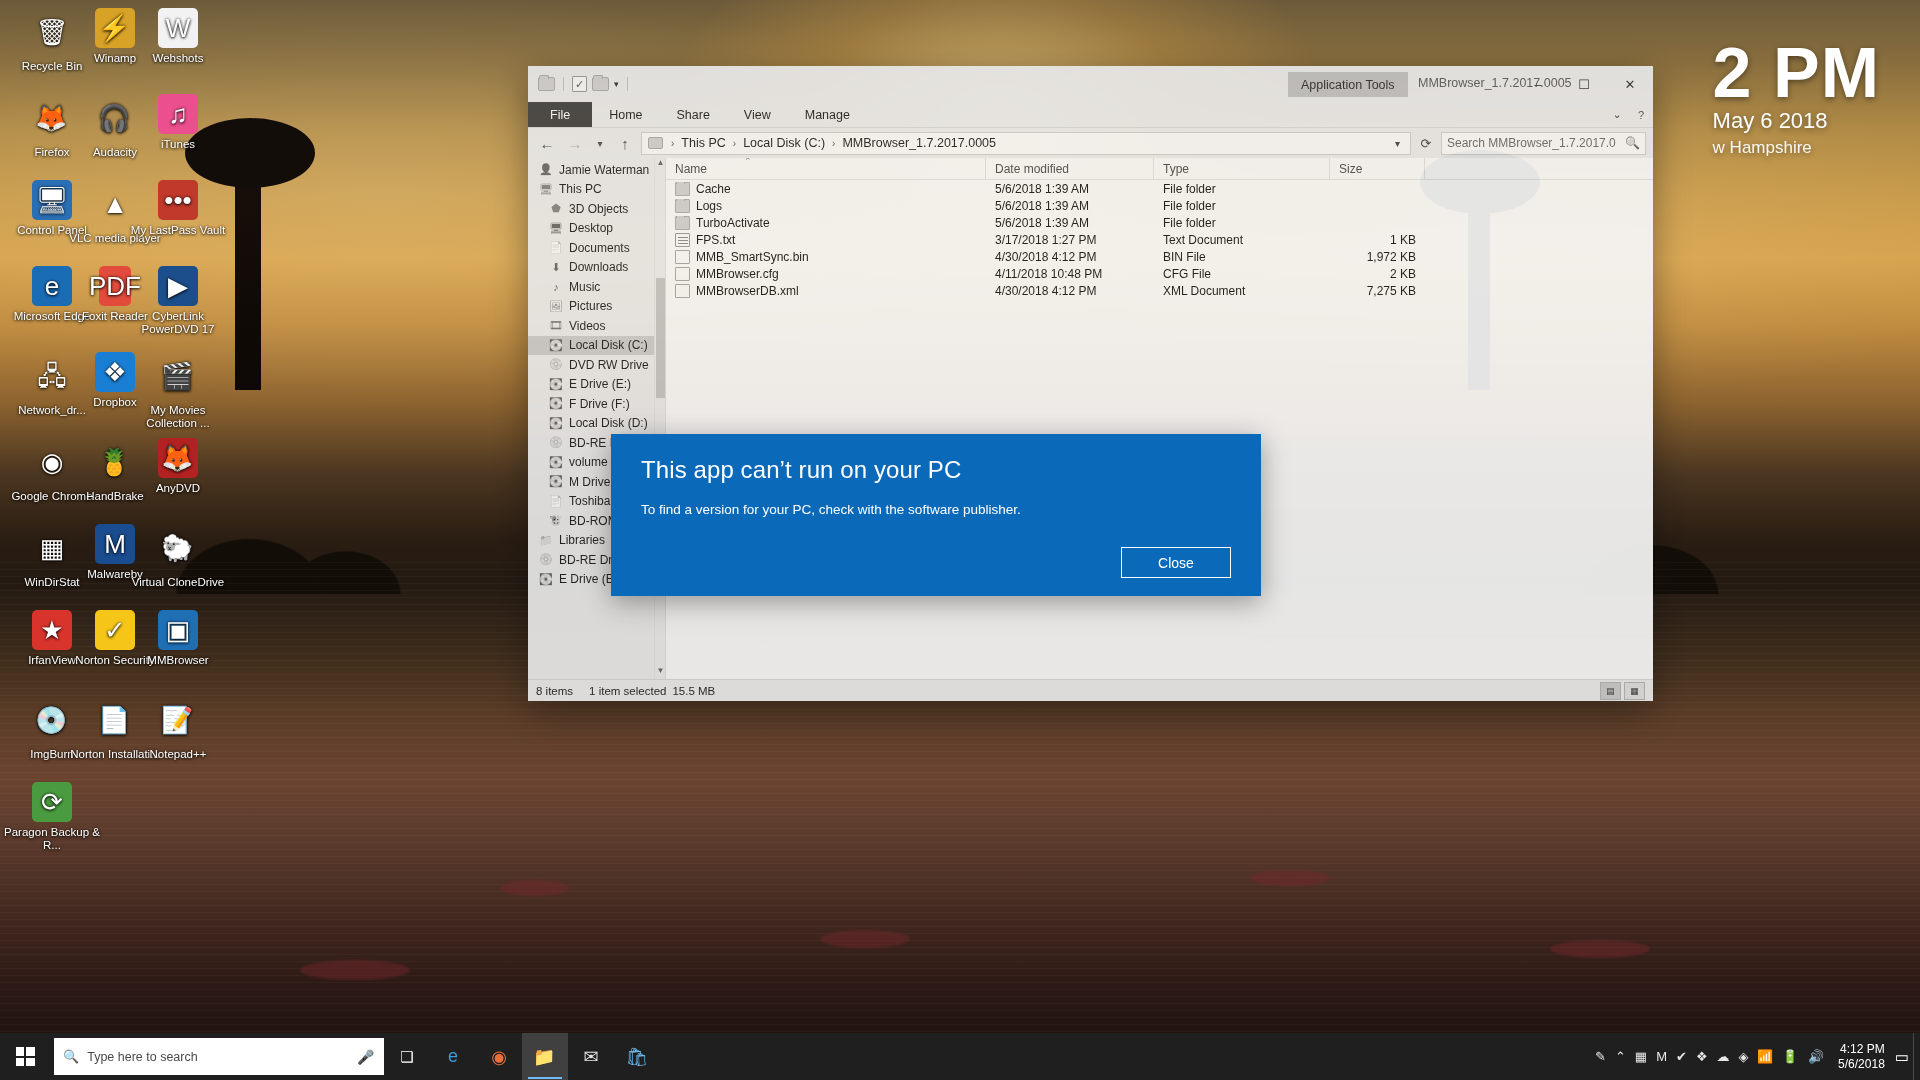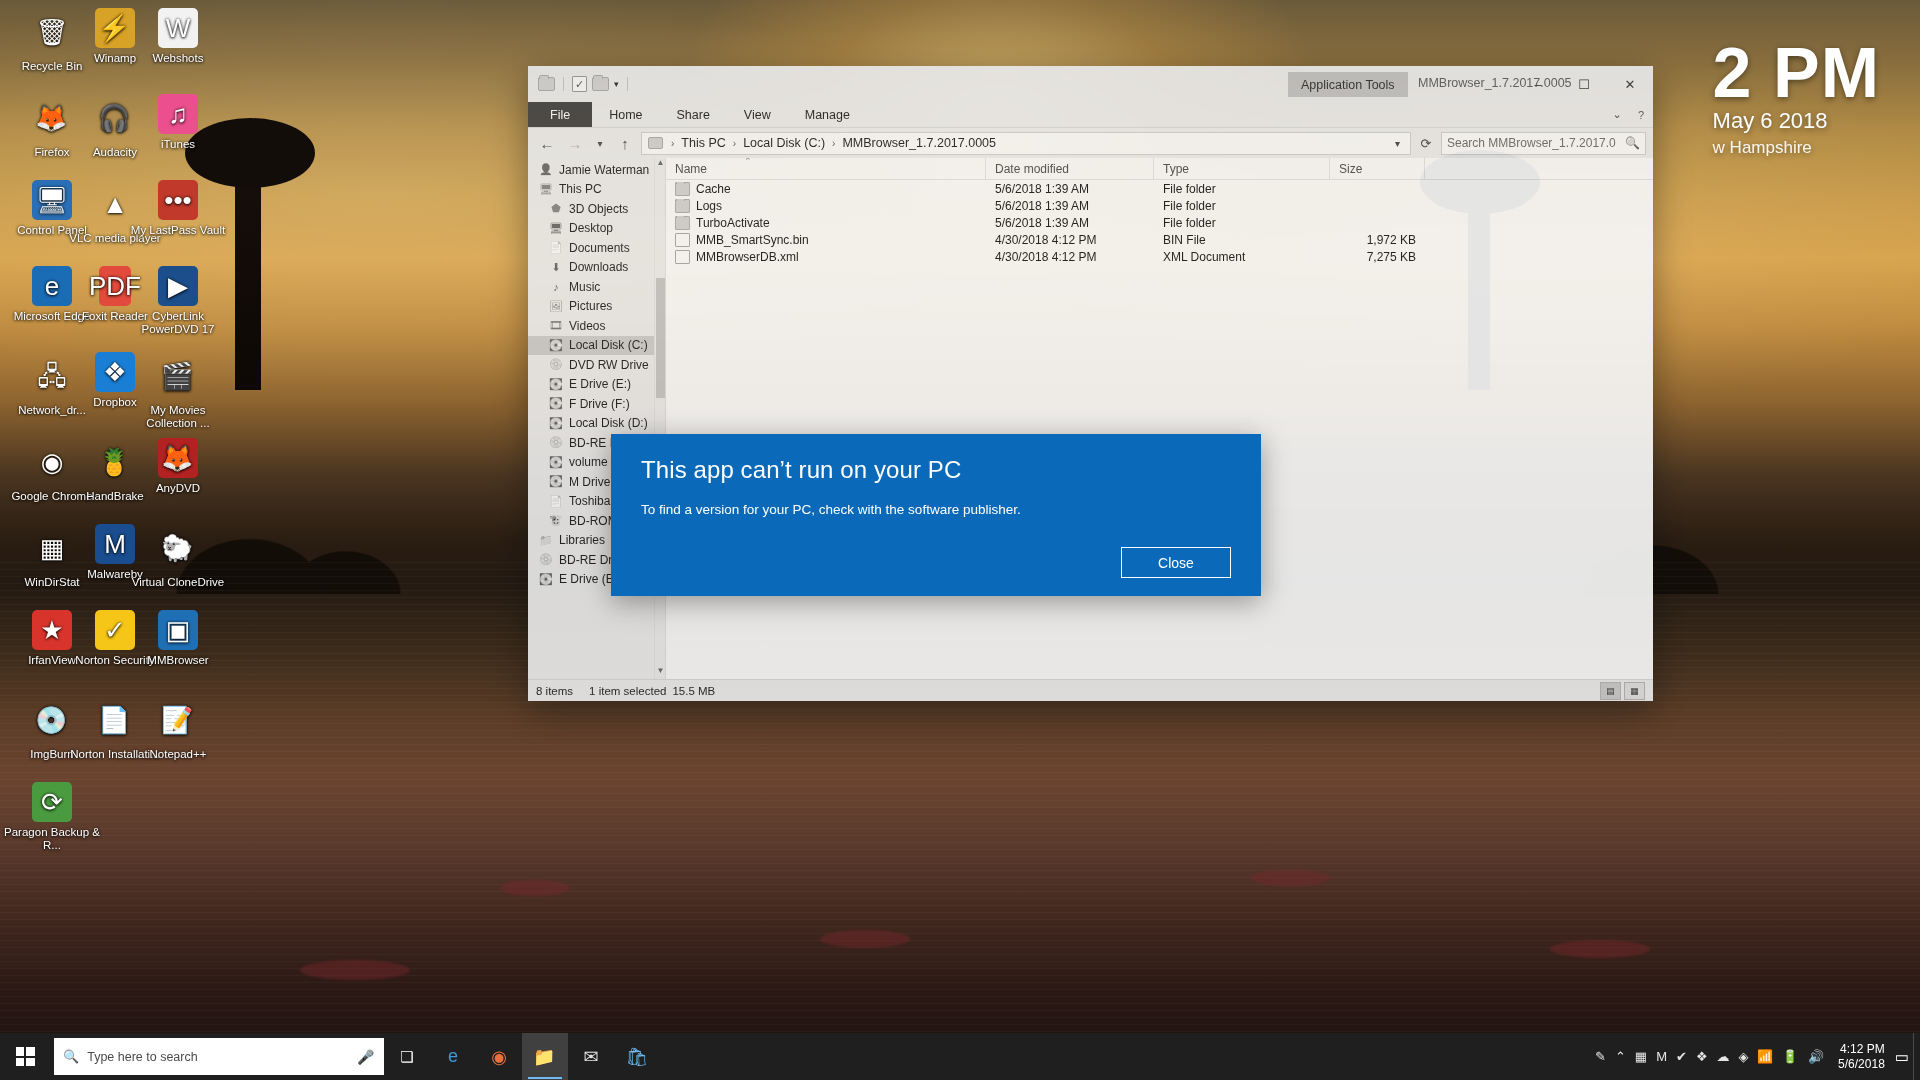--- a/index.html
+++ b/index.html
@@ -627,26 +627,44 @@
             <div class="cell c-name-cell">
               <span class="fico folder"></span>
               <span>TurboActivate</span>
             </div>
             <div class="cell c-date-cell">5/6/2018 1:39 AM</div>
             <div class="cell c-type-cell">File folder</div>
             <div class="cell c-size-cell size"></div>
           </div>
           <div class="frow">
             <div class="cell c-name-cell">
+              <span class="fico txt"></span>
+              <span>FPS.txt</span>
+            </div>
+            <div class="cell c-date-cell">3/17/2018 1:27 PM</div>
+            <div class="cell c-type-cell">Text Document</div>
+            <div class="cell c-size-cell size">1 KB</div>
+          </div>
+          <div class="frow">
+            <div class="cell c-name-cell">
               <span class="fico doc"></span>
               <span>MMB_SmartSync.bin</span>
             </div>
             <div class="cell c-date-cell">4/30/2018 4:12 PM</div>
             <div class="cell c-type-cell">BIN File</div>
             <div class="cell c-size-cell size">1,972 KB</div>
+          </div>
+          <div class="frow">
+            <div class="cell c-name-cell">
+              <span class="fico doc"></span>
+              <span>MMBrowser.cfg</span>
+            </div>
+            <div class="cell c-date-cell">4/11/2018 10:48 PM</div>
+            <div class="cell c-type-cell">CFG File</div>
+            <div class="cell c-size-cell size">2 KB</div>
           </div>
           <div class="frow">
             <div class="cell c-name-cell">
               <span class="fico doc"></span>
               <span>MMBrowserDB.xml</span>
             </div>
             <div class="cell c-date-cell">4/30/2018 4:12 PM</div>
             <div class="cell c-type-cell">XML Document</div>
             <div class="cell c-size-cell size">7,275 KB</div>
           </div>

